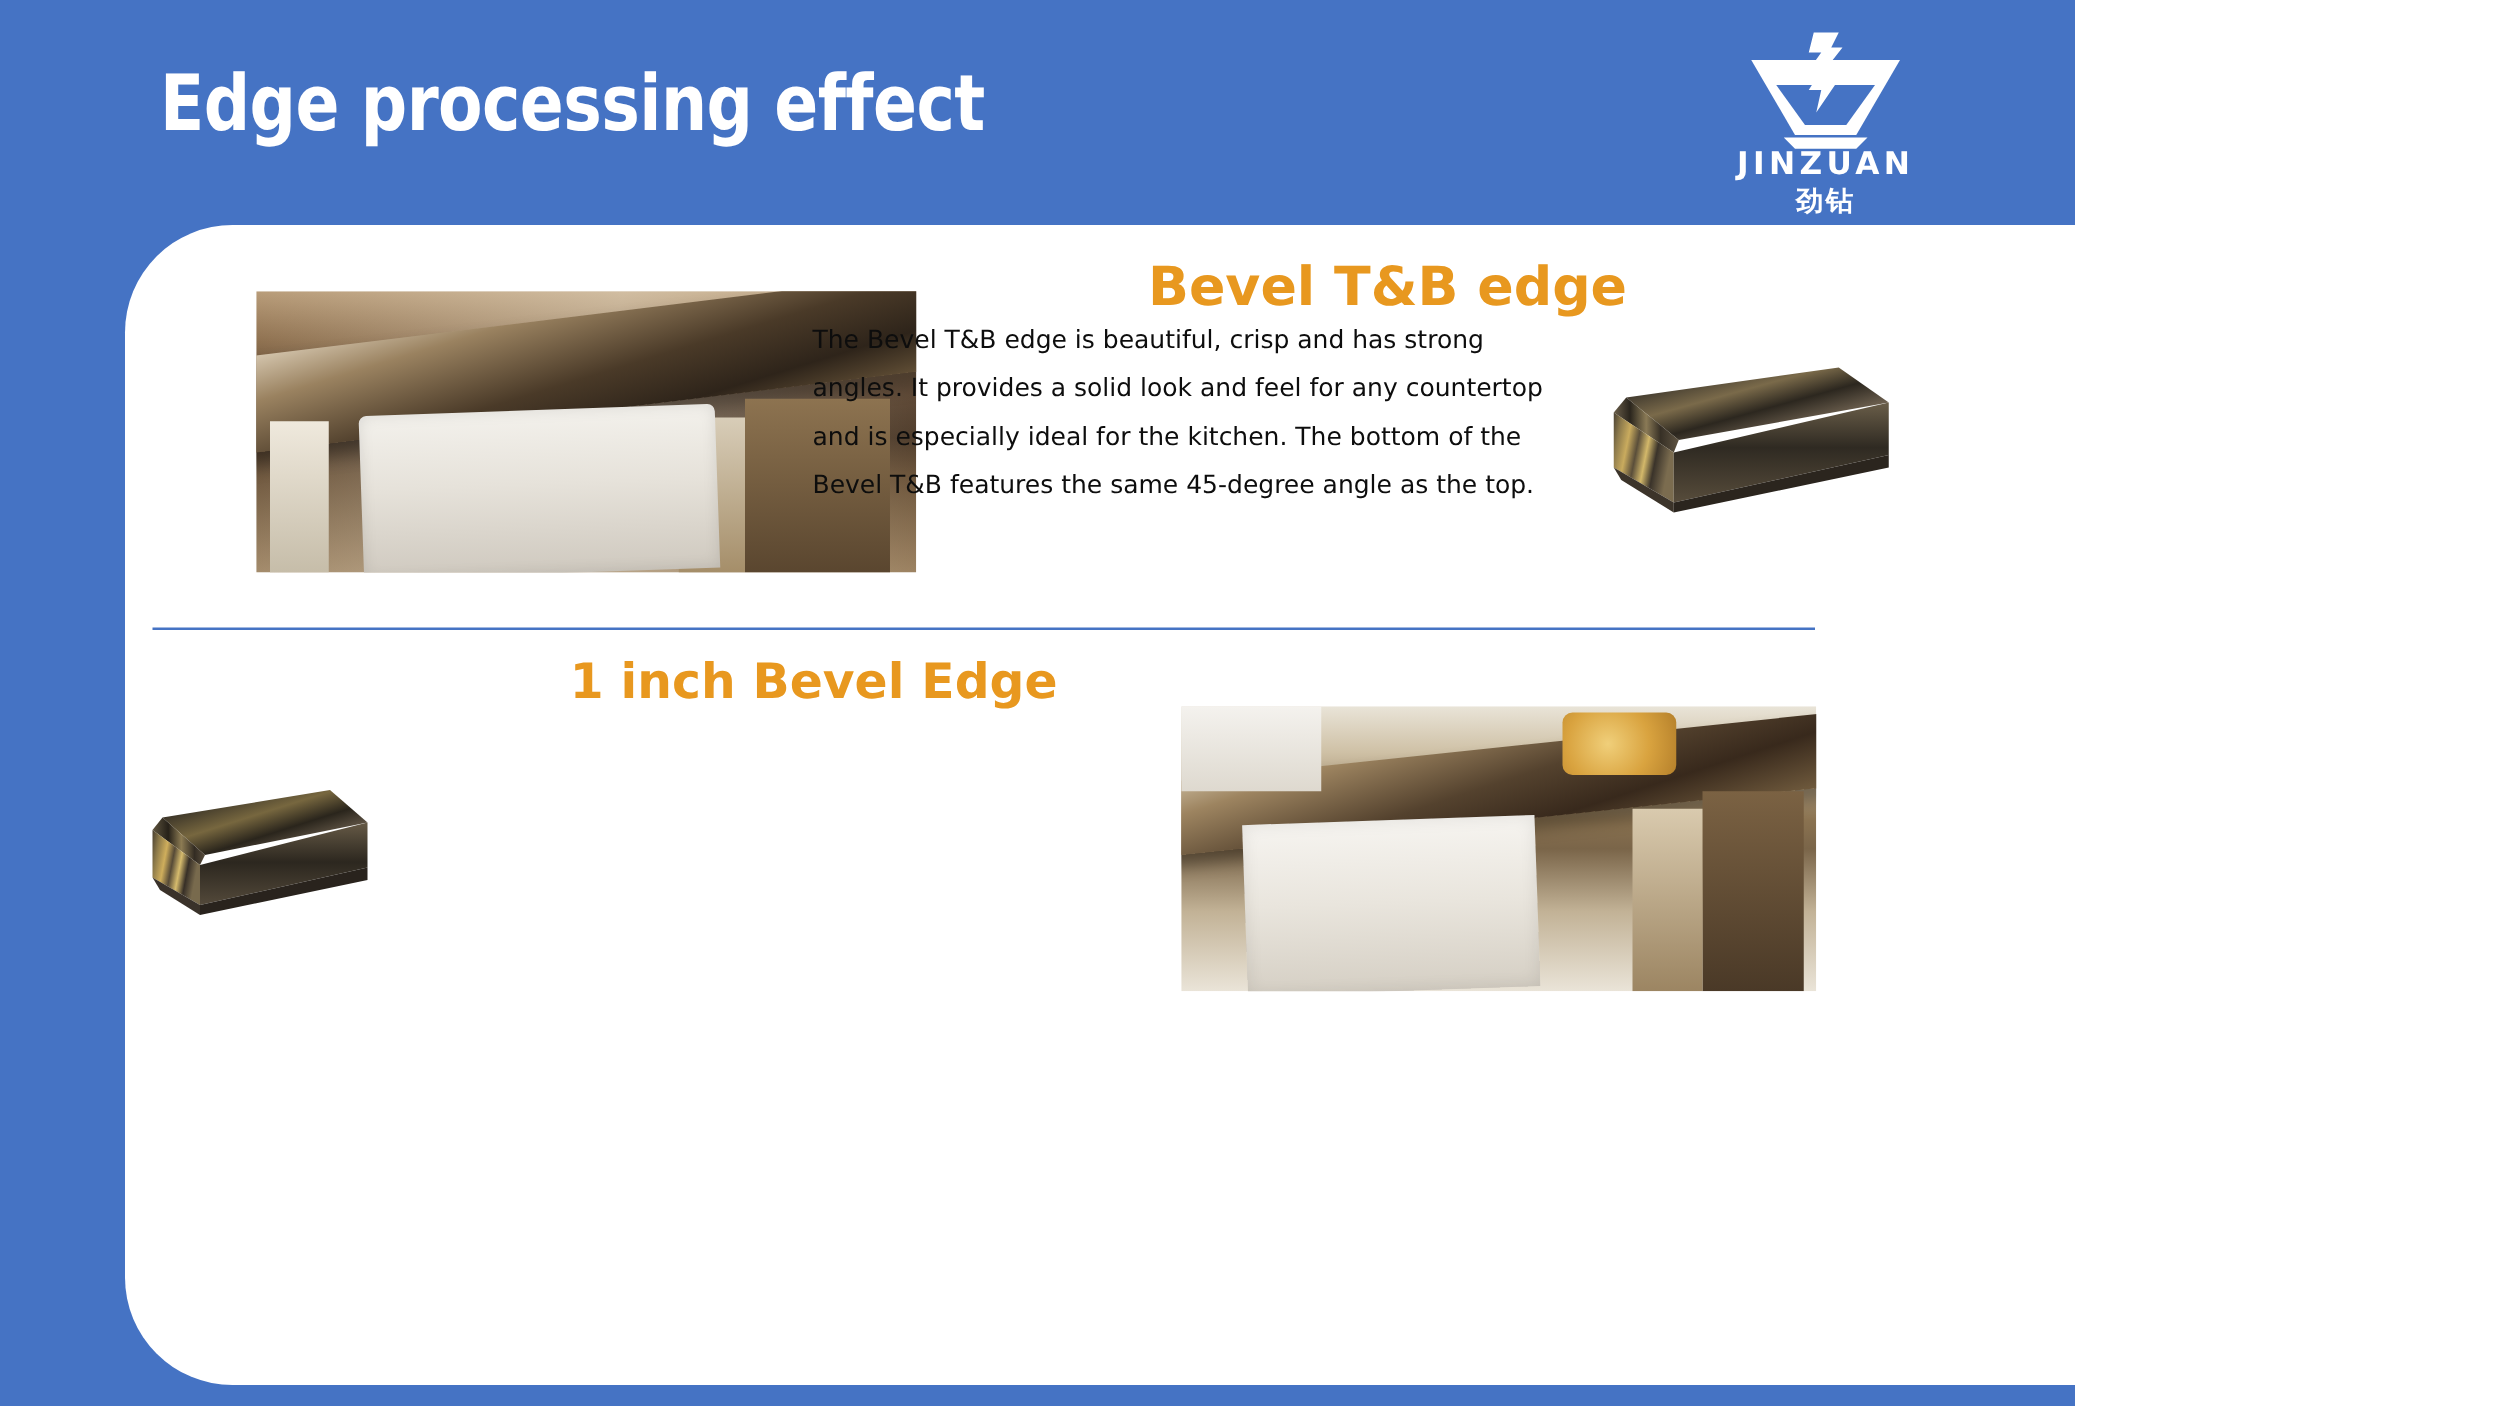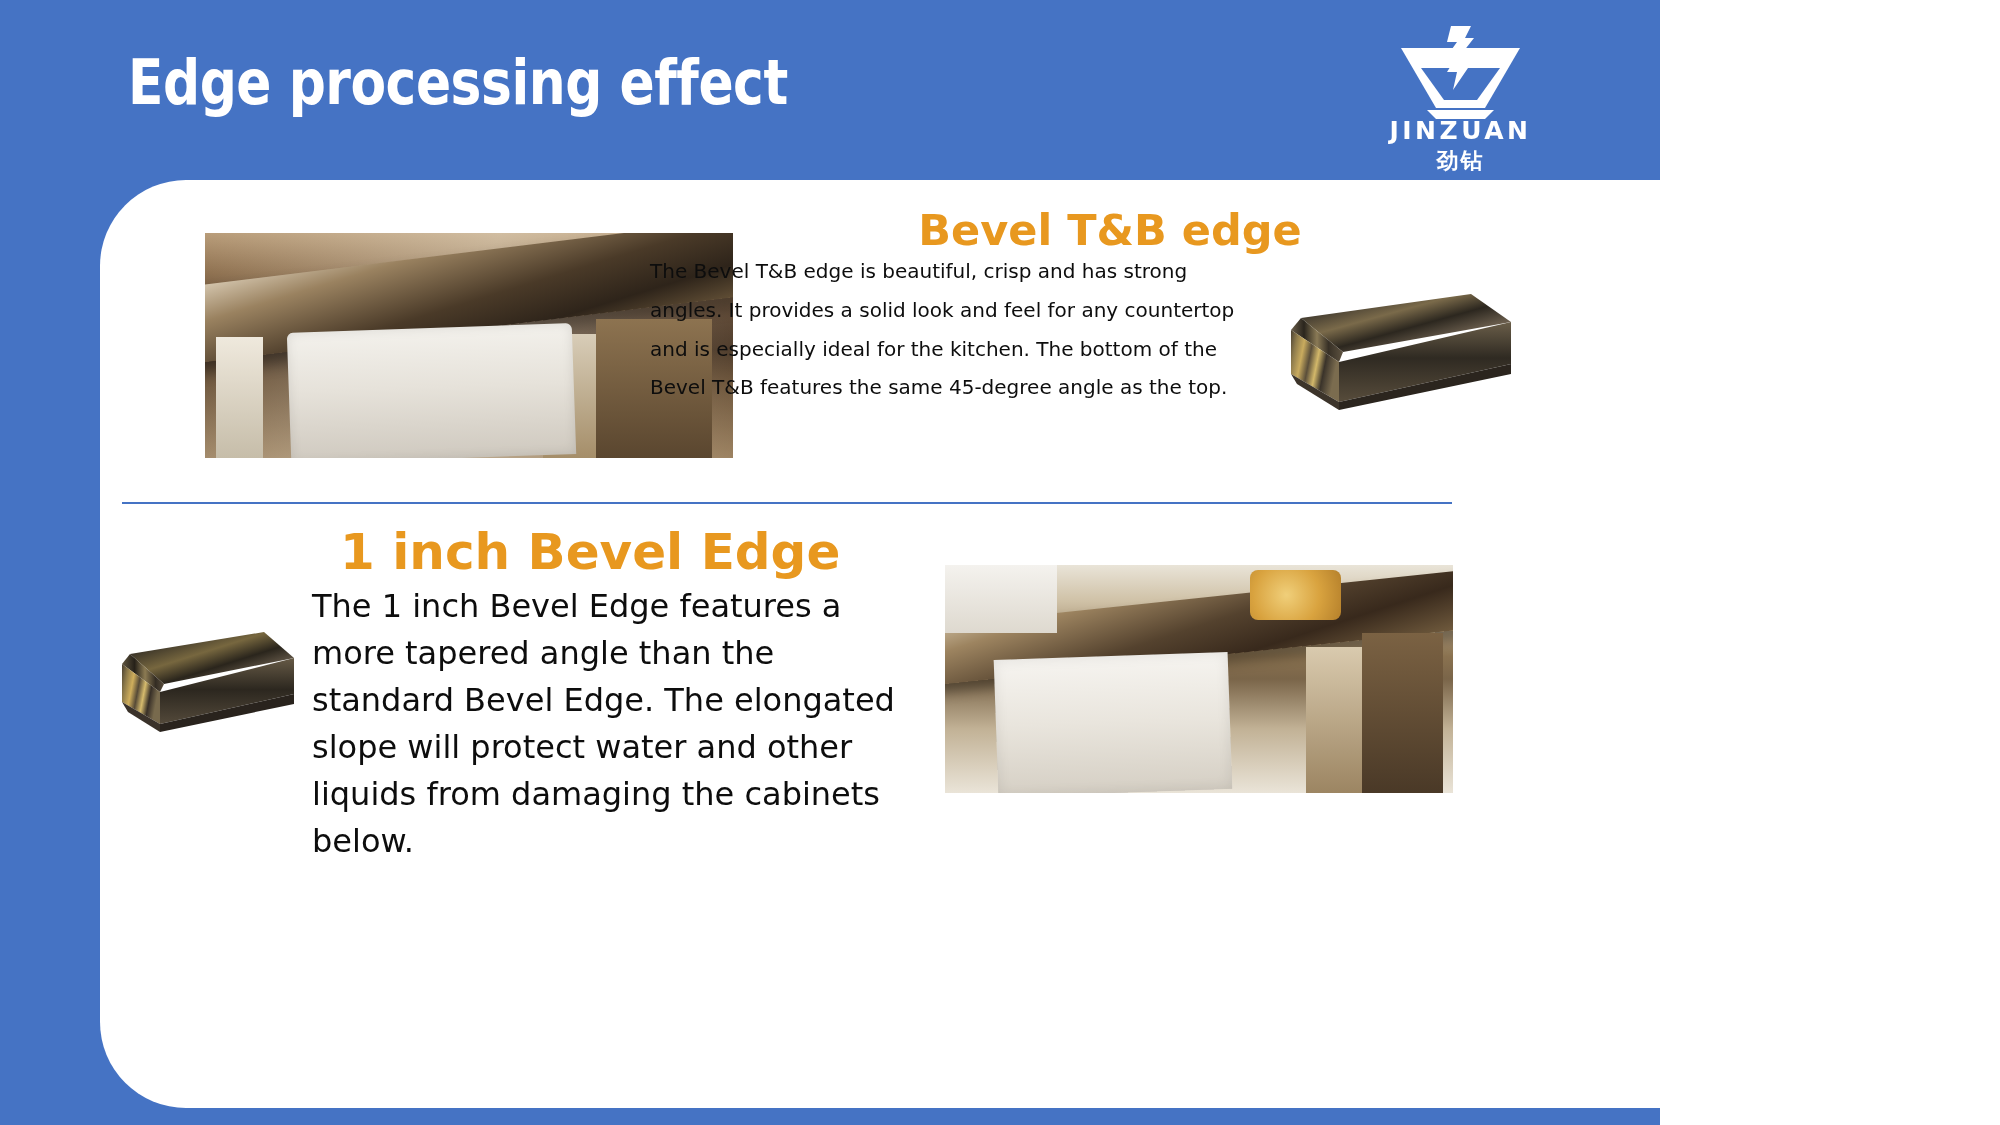--- a/index.html
+++ b/index.html
@@ -129,26 +129,26 @@
     left: 22px;
     top: 322px;
     width: 1330px;
     height: 2px;
     background: #4573c4;
   }
 
   
   .sec2-heading {
     position: absolute;
-    left: 240px;
+    left: 216px;
     top: 343px;
     width: 530px;
-    text-align: left;
+    text-align: right;
     color: #E8981F;
-    font-size: 50px;
+    font-size: 39px;
     font-weight: bold;
     font-family: "DejaVu Sans", "Liberation Sans", sans-serif;
   }
   .sec2-body {
     position: absolute;
     left: 212px;
     top: 403px;
     width: 595px;
     color: #0d0d0d;
     font-size: 32px;
@@ -333,21 +333,20 @@
           <polygon points="52,96 100,124 100,132 58,106" fill="#3c342a"></polygon>
           <polygon points="100,124 272,86 272,96 100,132" fill="#2b251e"></polygon>
         </svg>
       </div>
     </div>
 
     <div class="divider"></div>
 
     <div class="sec2-heading">1 inch Bevel Edge</div>
 
-    <div class="sec2-body">The 1 inch Bevel Edge features a more tapered angle than the standard Bevel Edge. The elongated slope will protect water and other liquids from damaging the cabinets below.</div>
 
     <div class="sec2-sample">
       <div class="stone-block">
         <svg viewBox="0 0 220 130">
           <defs>
             <linearGradient id="topFace2" x1="0" y1="0" x2="1" y2="1">
               <stop offset="0%" stop-color="#8a7f6e"></stop>
               <stop offset="20%" stop-color="#383227"></stop>
               <stop offset="42%" stop-color="#77673f"></stop>
               <stop offset="60%" stop-color="#2a251c"></stop>

